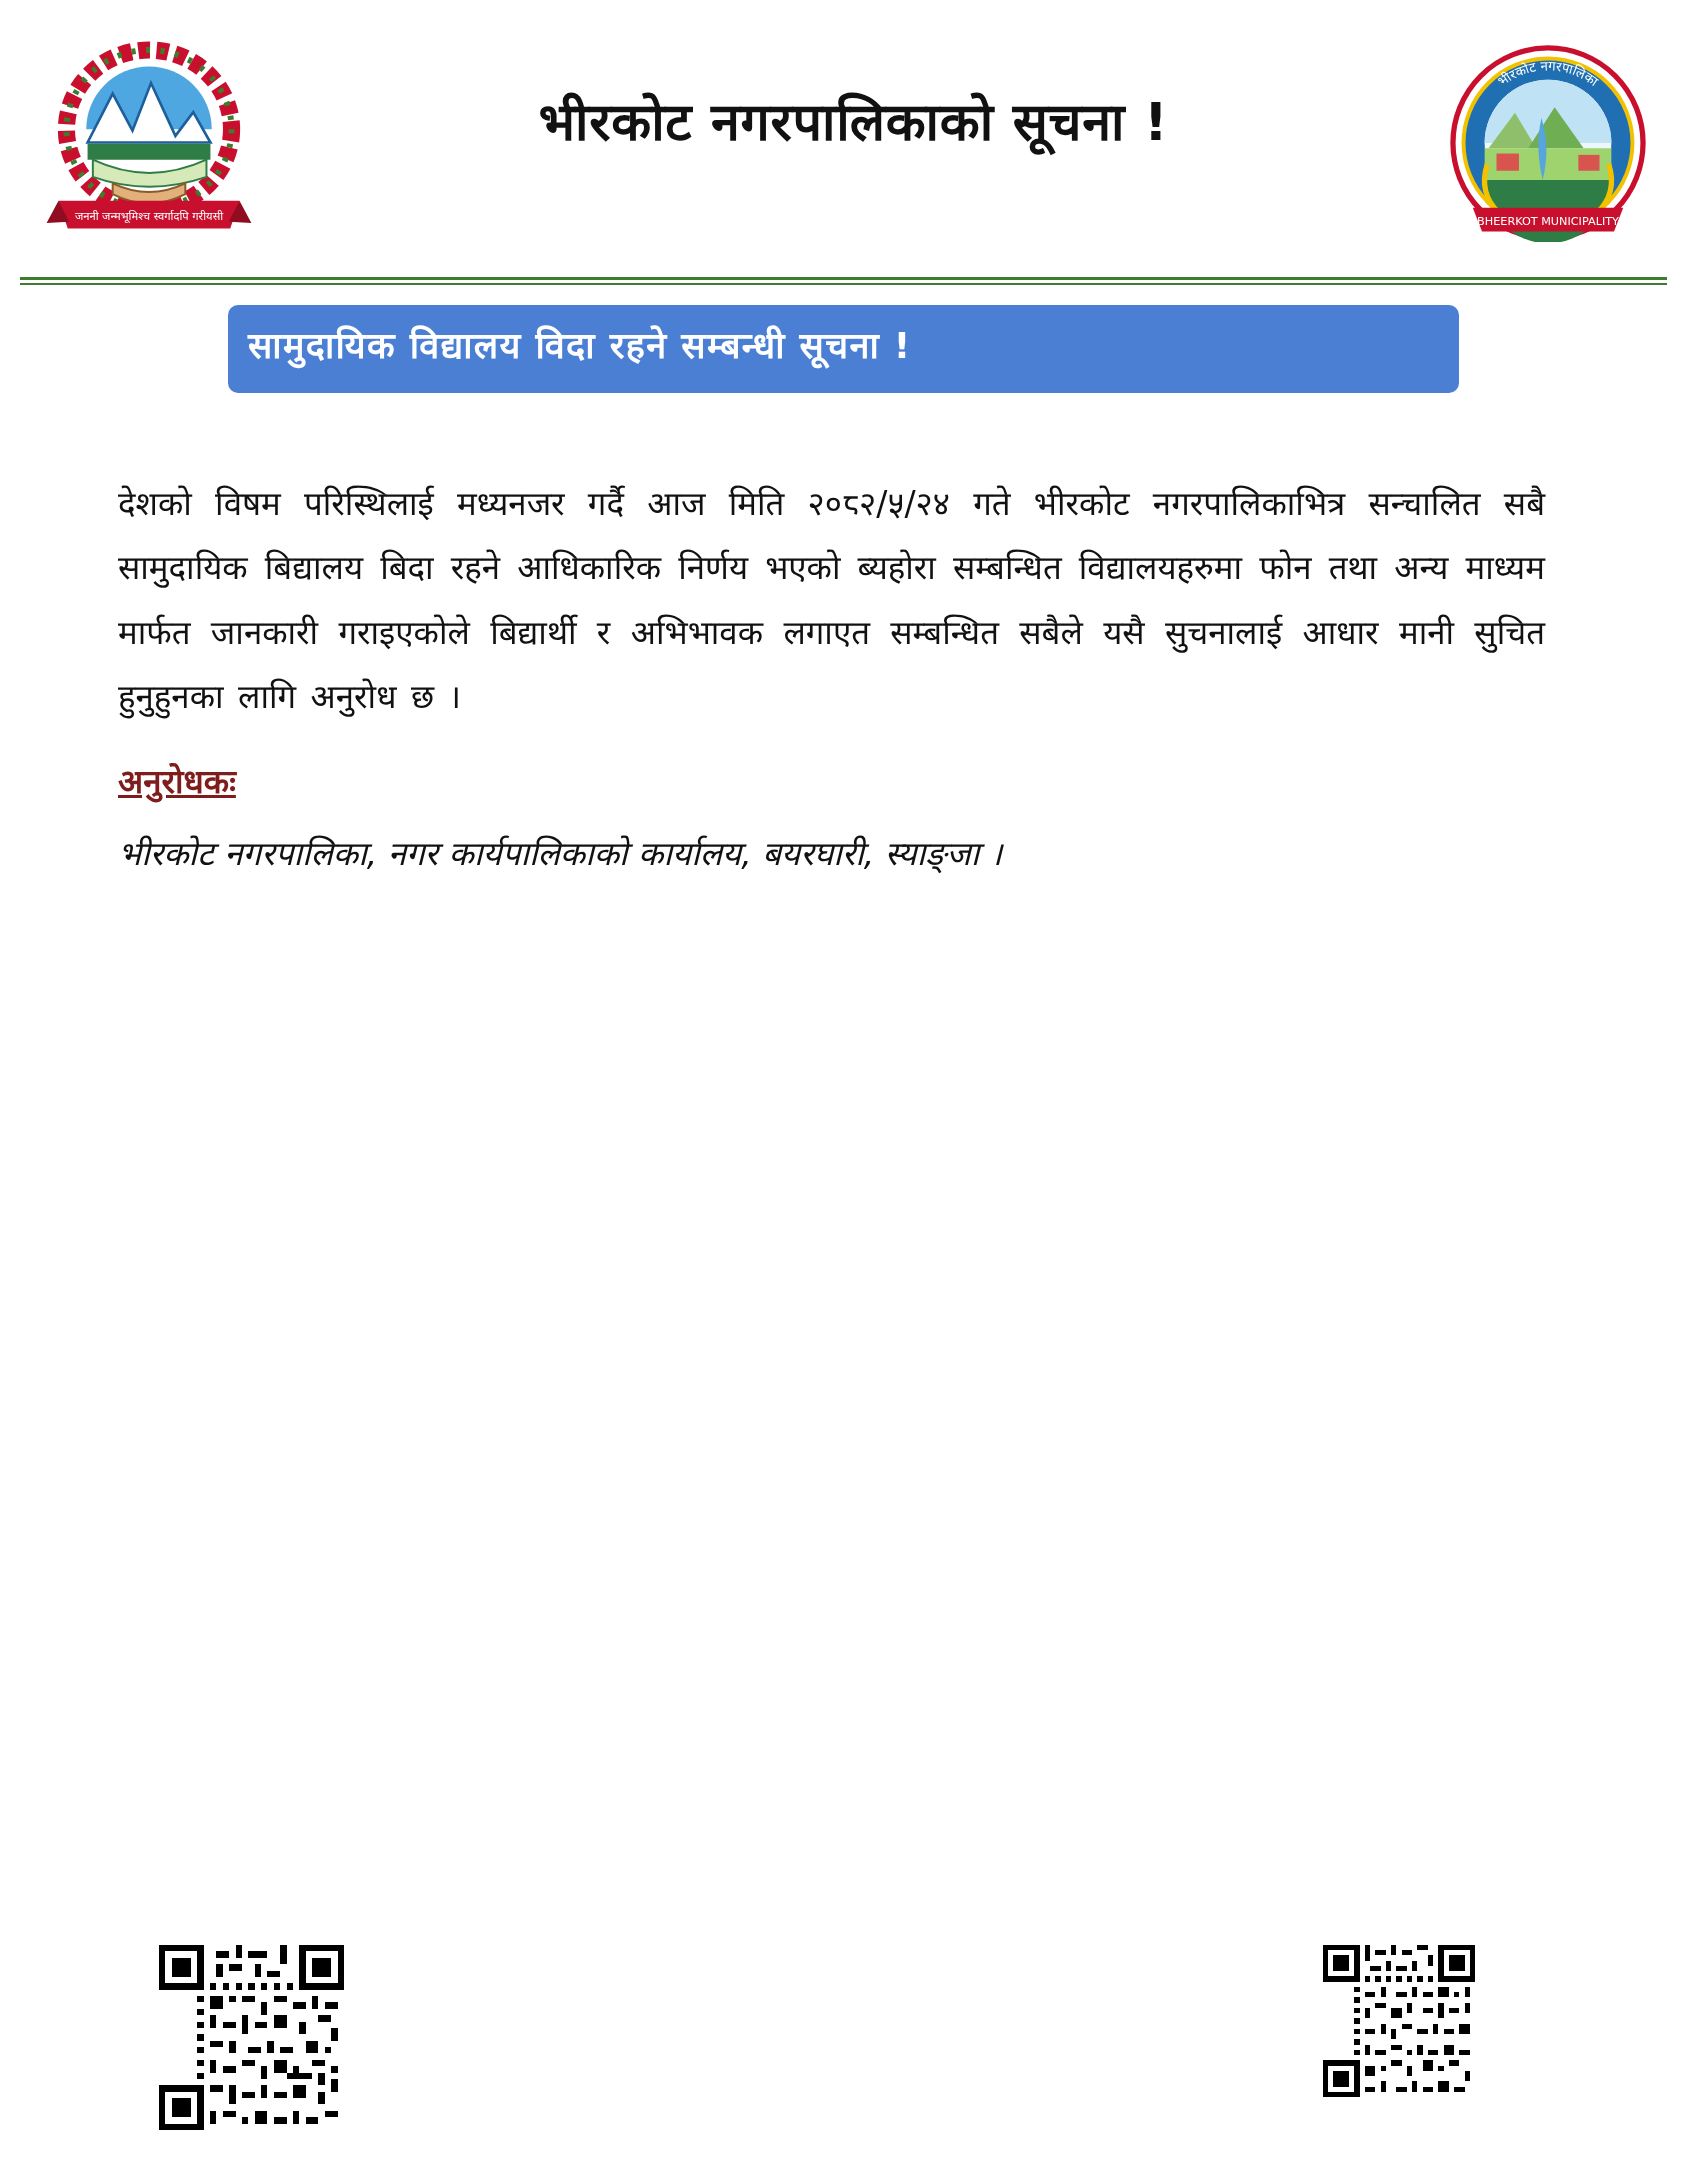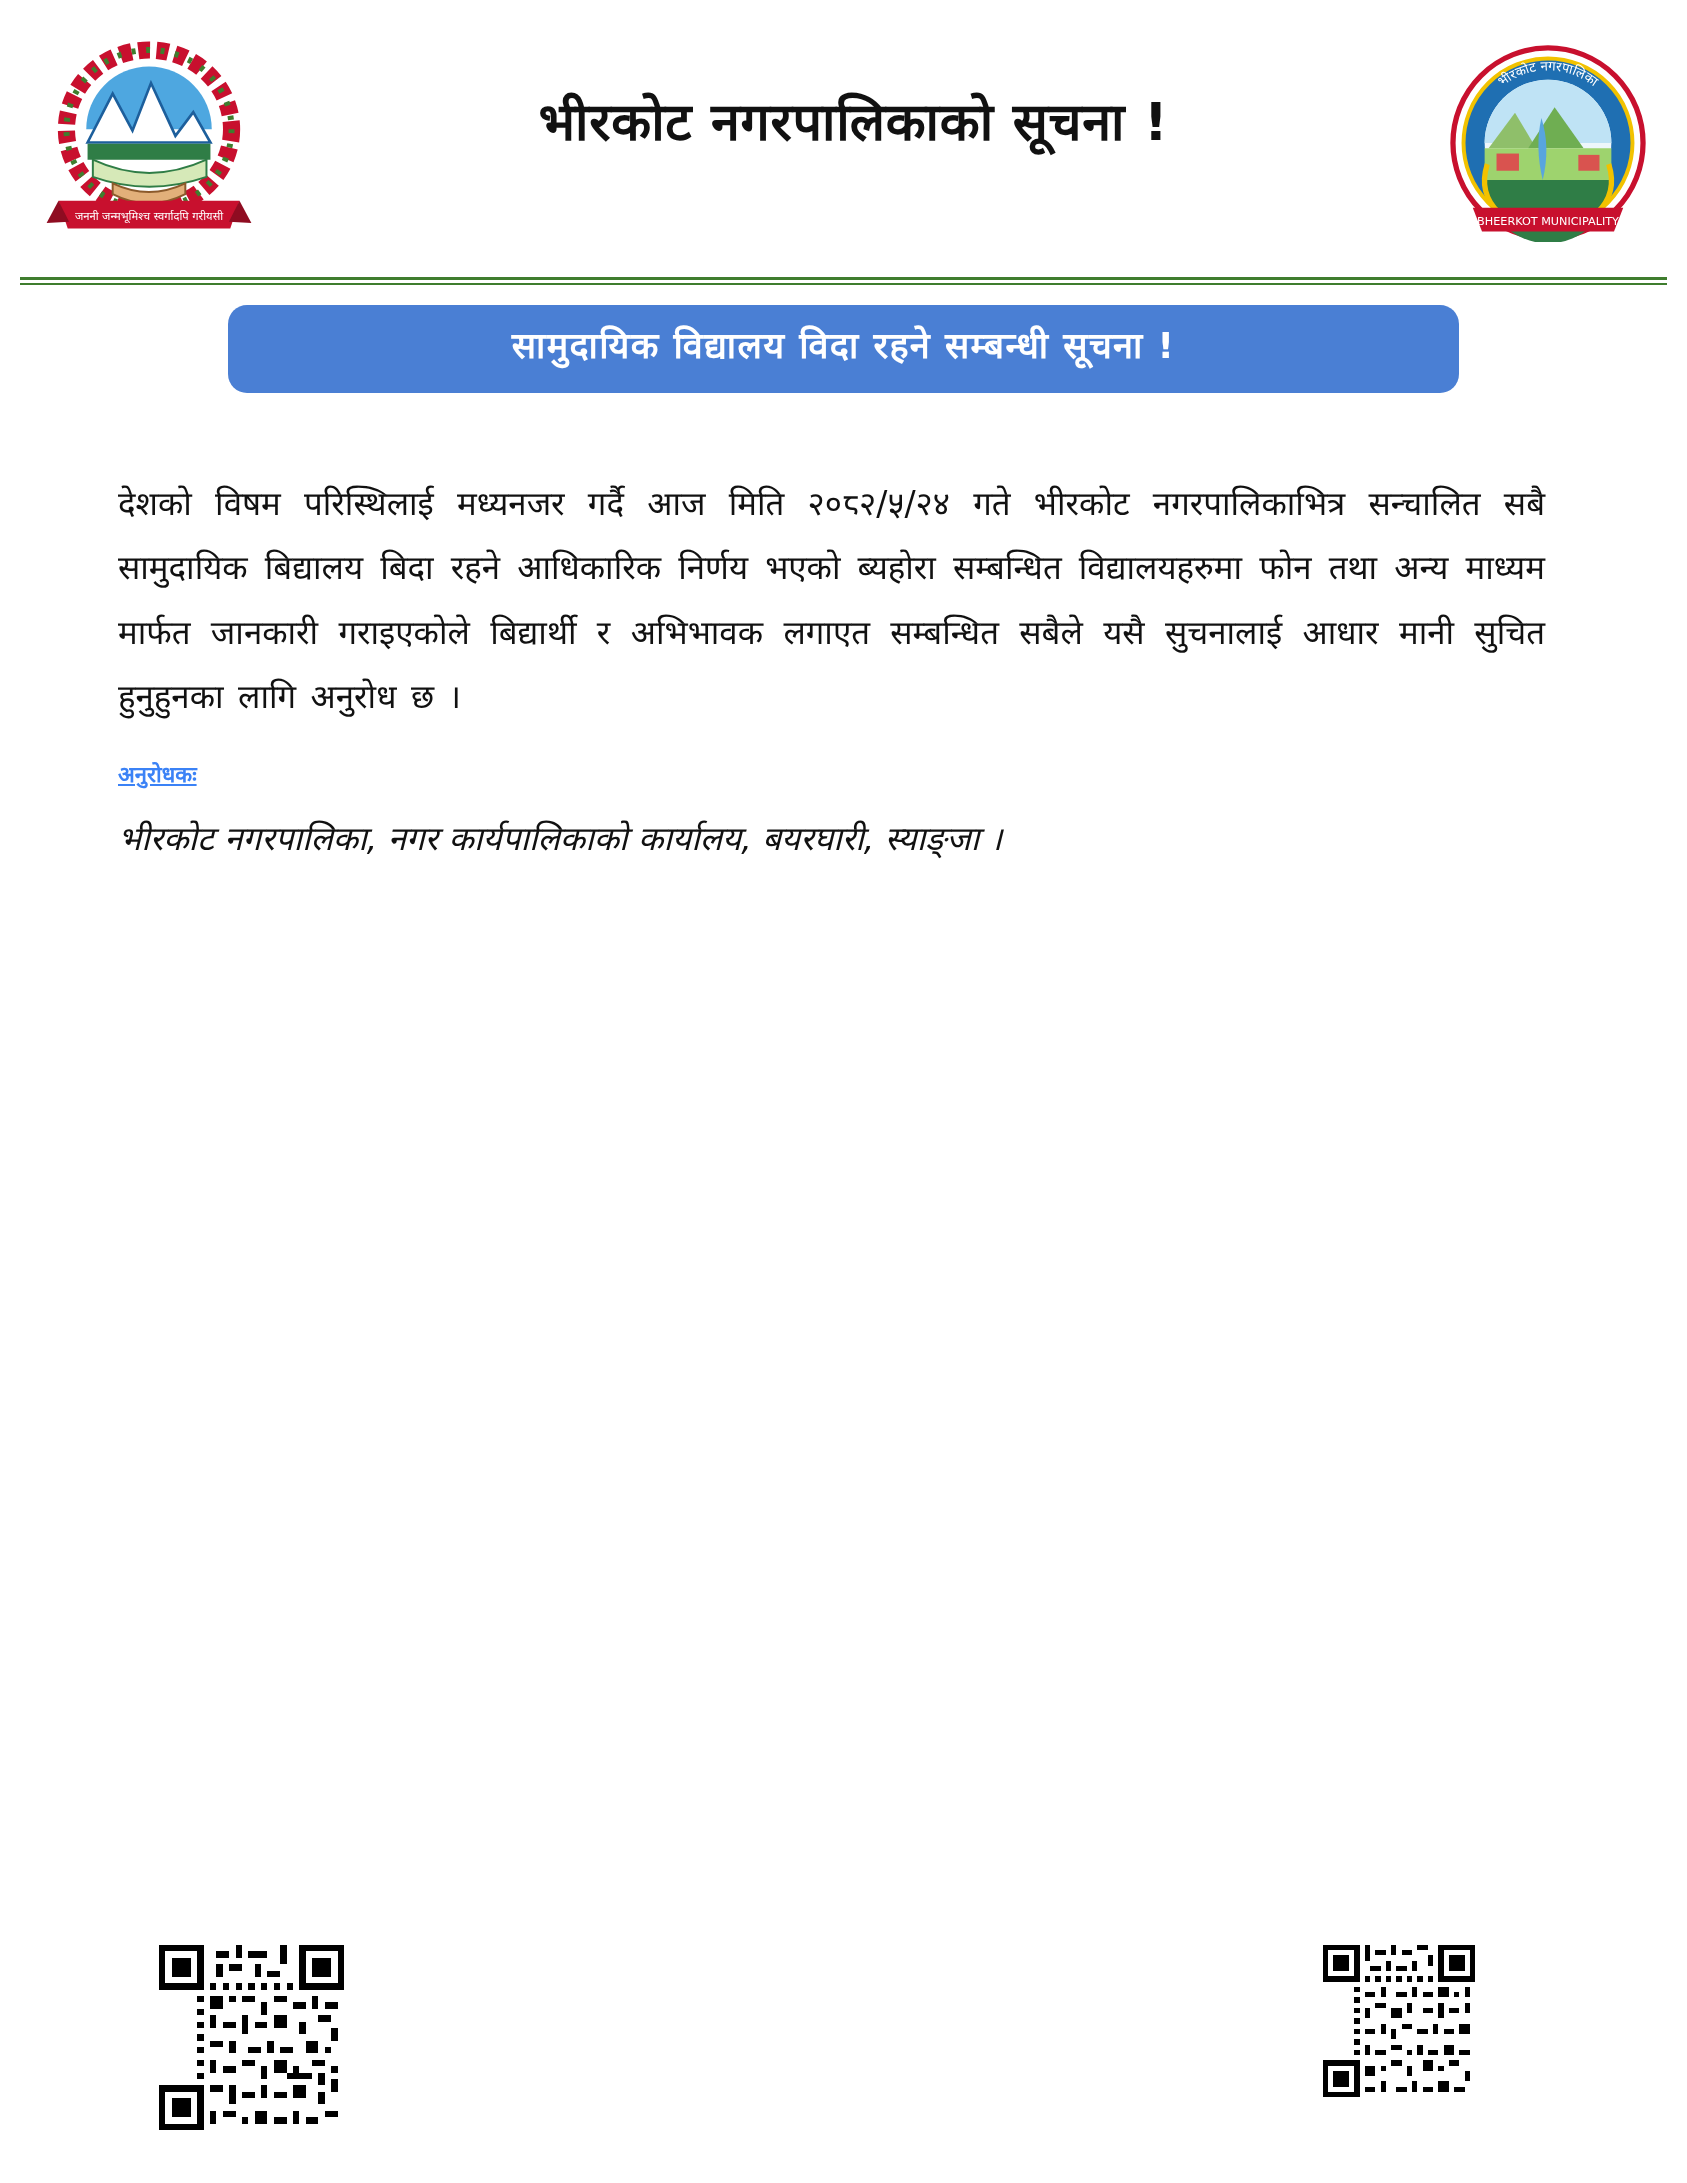--- a/index.html
+++ b/index.html
@@ -85,22 +85,22 @@
 
   
   .banner-wrap {
     margin: 40px 0 0 0;
     display: flex;
     justify-content: center;
   }
   .banner {
     width: 1231px;
     background: #4a7fd4;
-    border-radius: 19px;
-    text-align: center;
+    border-radius: 10px;
+    text-align: left;
     color: #ffffff;
     font-size: 36px;
     font-weight: bold;
     padding: 17px 20px 22.5px 20px;
     box-sizing: border-box;
     letter-spacing: 1.3px;
     line-height: 1.35;
   }
 
   
@@ -110,25 +110,25 @@
   .para {
     font-size: 33px;
     line-height: 1.95;
     text-align: justify;
     text-align-last: left;
     color: #111111;
     margin: 0 0 29px 0;
     word-spacing: 4px;
   }
   .requester-label {
-    font-size: 22px;
+    font-size: 33px;
     font-weight: bold;
     text-decoration: underline;
     margin: 20px 0 22.5px 0;
-    color: #3b82f6;
+    color: #7f1d1d;
   }
   .requester-body {
     font-size: 33px;
     color: #111111;
     line-height: 1.7;
     margin: 0;
     font-style: italic;
   }
 
   

